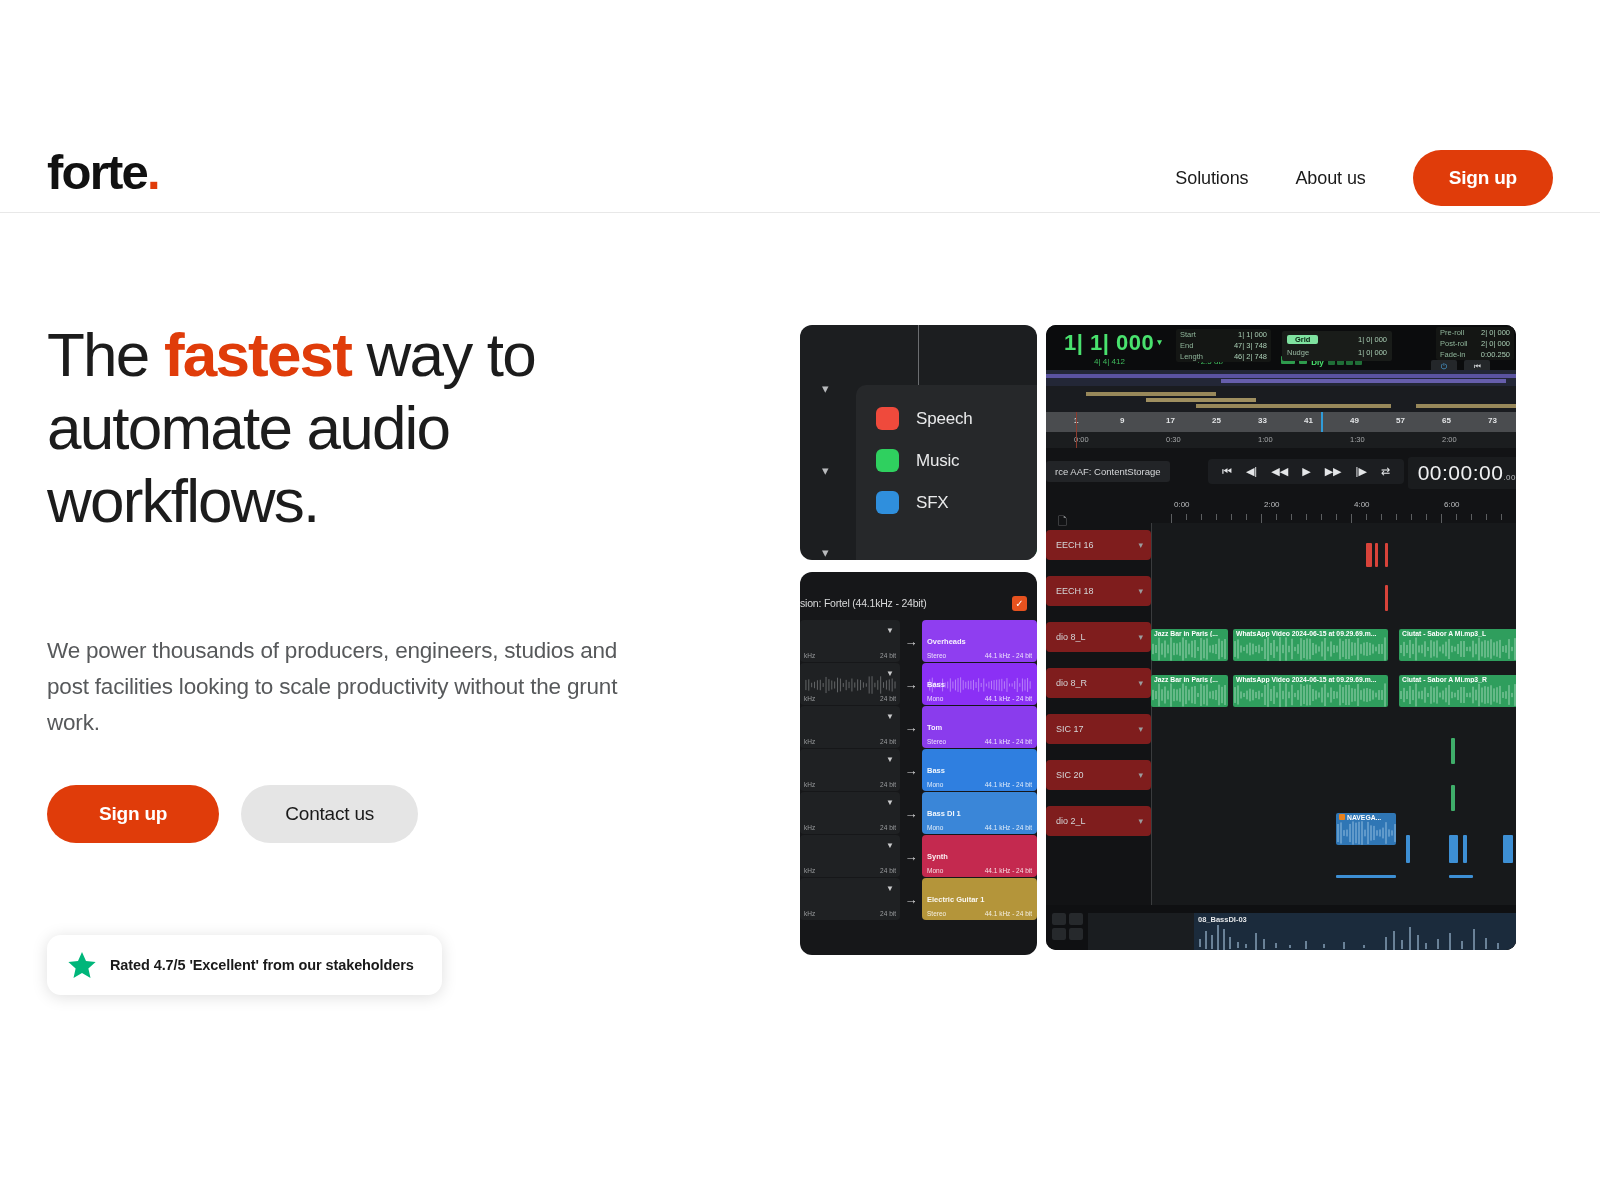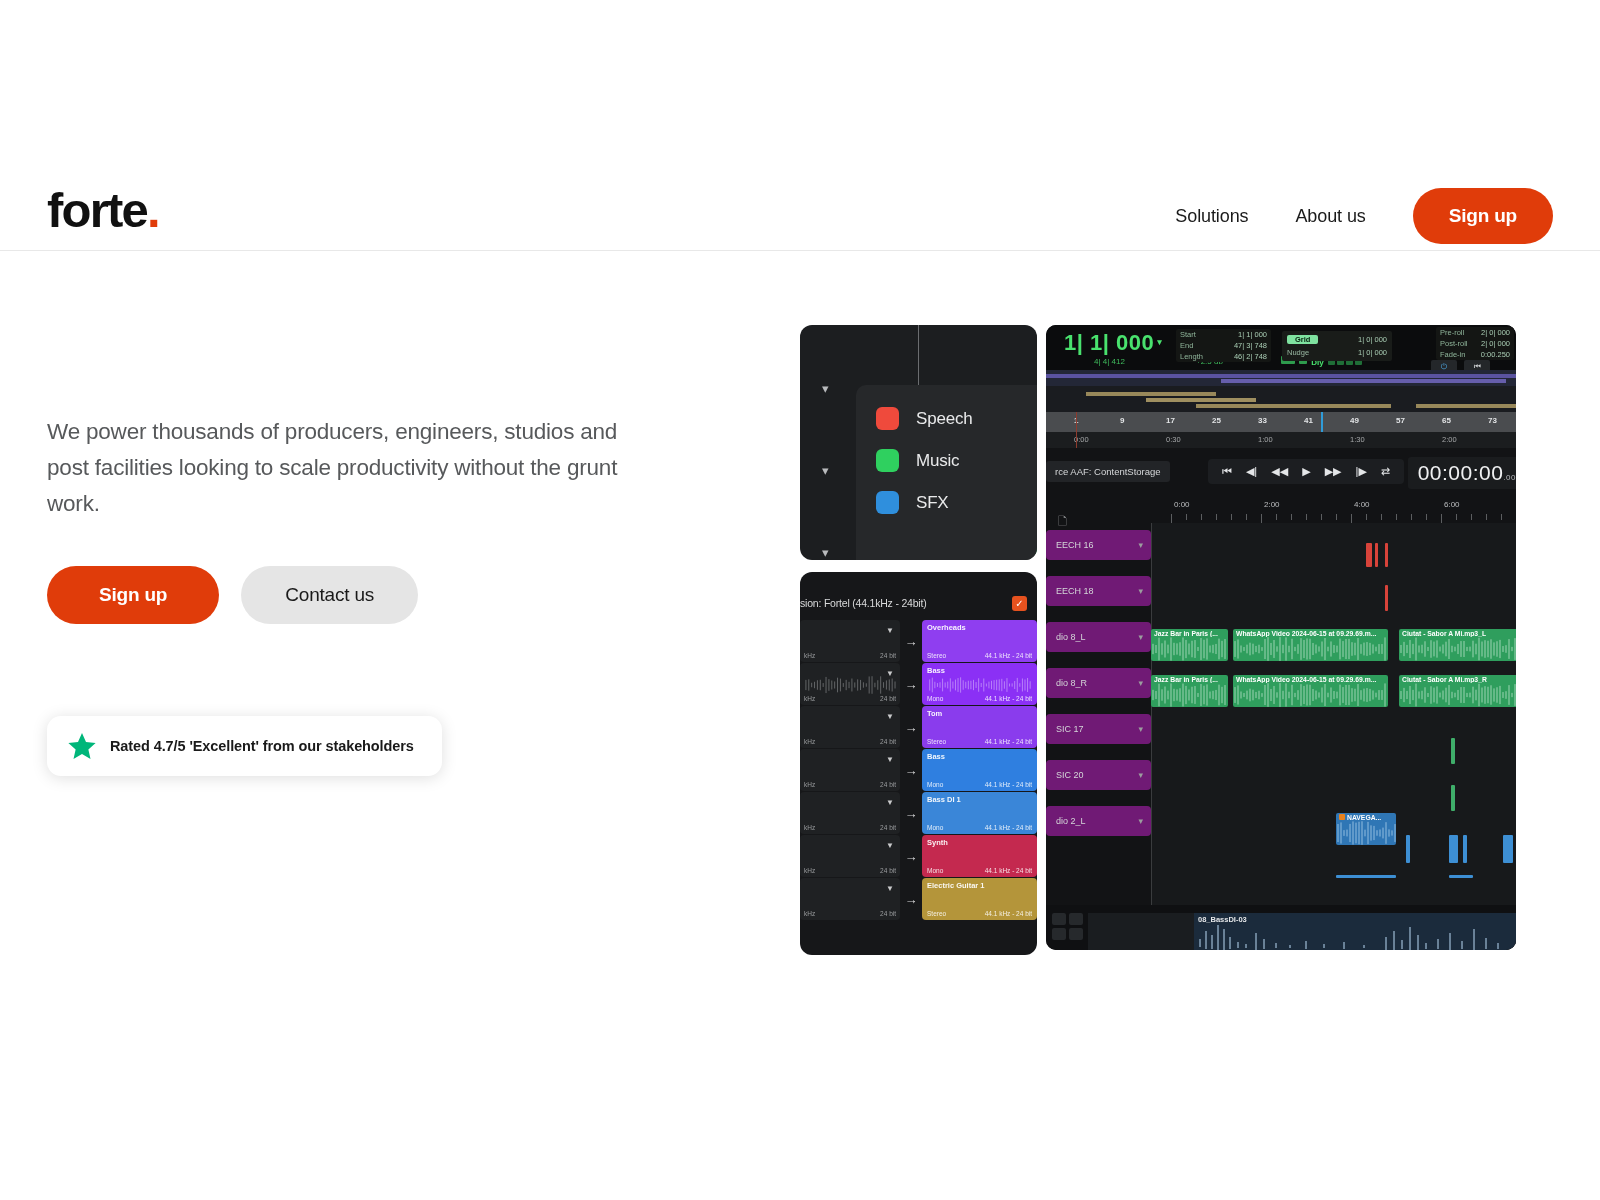--- a/index.html
+++ b/index.html
@@ -9,21 +9,20 @@
     font-family: "Liberation Sans", sans-serif;
     overflow: hidden;
   }
 
   
   .site-header {
     position: absolute; top: 0; left: 0;
     width: 1600px; height: 213px;
     border-bottom: 1px solid #e8e8e8;
     background: #fff;
-    margin-top: 38px;
   }
   .logo {
     position: absolute; left: 47px; top: 148px;
     font-size: 49px; font-weight: 700; letter-spacing: -1.8px;
     color: #111111; line-height: 1;
   }
   .logo .dot { color: #e03c0a; }
   .nav {
     position: absolute; right: 47px; top: 150px;
     display: flex; align-items: center; gap: 3px;
@@ -115,21 +114,21 @@
     width: 100px; background: #1f2123; border-radius: 4px;
     position: relative; margin-left: 0px; overflow: hidden;
   }
   .pb-src .tri { position: absolute; right: 6px; top: 6px; color: #c9cacb; font-size: 8px; }
   .pb-src .meta { position: absolute; bottom: 3px; left: 4px; right: 4px;
                   display: flex; justify-content: space-between; color: #9b9d9f; font-size: 6.5px; }
   .pb-src .srcwave { position:absolute; left:4px; top:13px; right:4px; height:18px; opacity:.55; }
   .pb-arrow { width: 22px; display: flex; align-items: center; justify-content: center;
               color: #d8d9da; font-size: 13px; }
   .pb-dst { flex: 1; border-radius: 4px; position: relative; overflow: hidden; }
-  .pb-dst .name { position: absolute; left: 5px; top: 3px; color: rgba(255,255,255,.93);
+  .pb-dst .name { position: absolute; left: 5px; top: 17px; color: rgba(255,255,255,.93);
                   font-size: 7.5px; font-weight: 600; white-space: nowrap; }
   .pb-dst .meta { position: absolute; bottom: 3px; left: 5px; right: 5px;
                   display: flex; justify-content: space-between; color: rgba(255,255,255,.85); font-size: 6.5px; }
   .pb-dst .dwave { position: absolute; left: 6px; top: 14px; right: 6px; height: 16px; opacity: .7; }
 
   
   .panel-c {
     position: absolute; left: 246px; top: 0; width: 470px; height: 625px;
     background: #121315; border-radius: 10px; overflow: hidden;
   }
@@ -168,21 +167,21 @@
   .timecode { position:absolute; right:-10px; top:4px; background:#1a1c1e; border-radius:3px;
               padding:4px 10px; color:#f0f1f2; font-size:21px; letter-spacing:.5px; }
   .timecode em { font-style:normal; font-size:8px; color:#b9bbbd; }
   
   .pc-ruler2 { position:absolute; left:0; top:175px; width:100%; height:28px; }
   .pc-ruler2 .tl { position:absolute; top:0; color:#bcbec0; font-size:8px; }
   .pc-ruler2 .tick { position:absolute; top:14px; width:1px; background:#5c5e60; }
   .pc-copy-icon { position:absolute; left:12px; top:188px; color:#9b9d9f; font-size:11px; }
   .tracklist { position:absolute; left:0; top:205px; width:105px; }
   .thead {
-    height: 30px; background:#701a75; border-radius:4px; margin-bottom:16px;
+    height: 30px; background:#7f1d1d; border-radius:4px; margin-bottom:16px;
     display:flex; align-items:center; justify-content:space-between;
     padding:0 8px 0 10px; color:#d4d6d8; font-size:9px; white-space:nowrap;text-align:center;
   }
   .thead .chev { color:#9b9d9f; font-size:9px; }
   .lanes { position:absolute; left:105px; top:198px; right:0; bottom:45px; background:#17191b; }
   .lane-guide { position:absolute; left:0; top:0; bottom:0; width:1px; background:#3a3c3e; }
   .clip {
     position:absolute; border-radius:2px; overflow:hidden;
   }
   .clip .cname { color:#fff; font-size:6.8px; font-weight:700; padding:1px 3px 0; white-space:nowrap;
@@ -210,20 +209,23 @@
     <span>forte</span><span class="dot">.</span>
   </div>
   <nav class="nav">
     <a class="nav-link" href="#">Solutions</a>
     <a class="nav-link" href="#">About us</a>
     <button class="btn-signup-nav">Sign up</button>
   </nav>
 </header>
 
 <section class="hero-left">
+  <h1 class="headline">
+    <span>The </span><span class="hl">fastest</span><span> way to automate audio workflows.</span>
+  </h1>
   <p class="subhead">We power thousands of producers, engineers, studios and post facilities looking to scale productivity without the grunt work.</p>
   <div class="cta-row">
     <button class="btn-primary">Sign up</button>
     <button class="btn-secondary">Contact us</button>
   </div>
   <div class="rating-badge">
     <span class="star-wrap">
       <svg viewBox="0 0 24 24" width="30" height="30">
           <polygon points="12,1.6 15.2,8.7 22.9,9.5 17.1,14.7 18.8,22.3 12,18.4 5.2,22.3 6.9,14.7 1.1,9.5 8.8,8.7" fill="#00b67a"></polygon>
         </svg>

